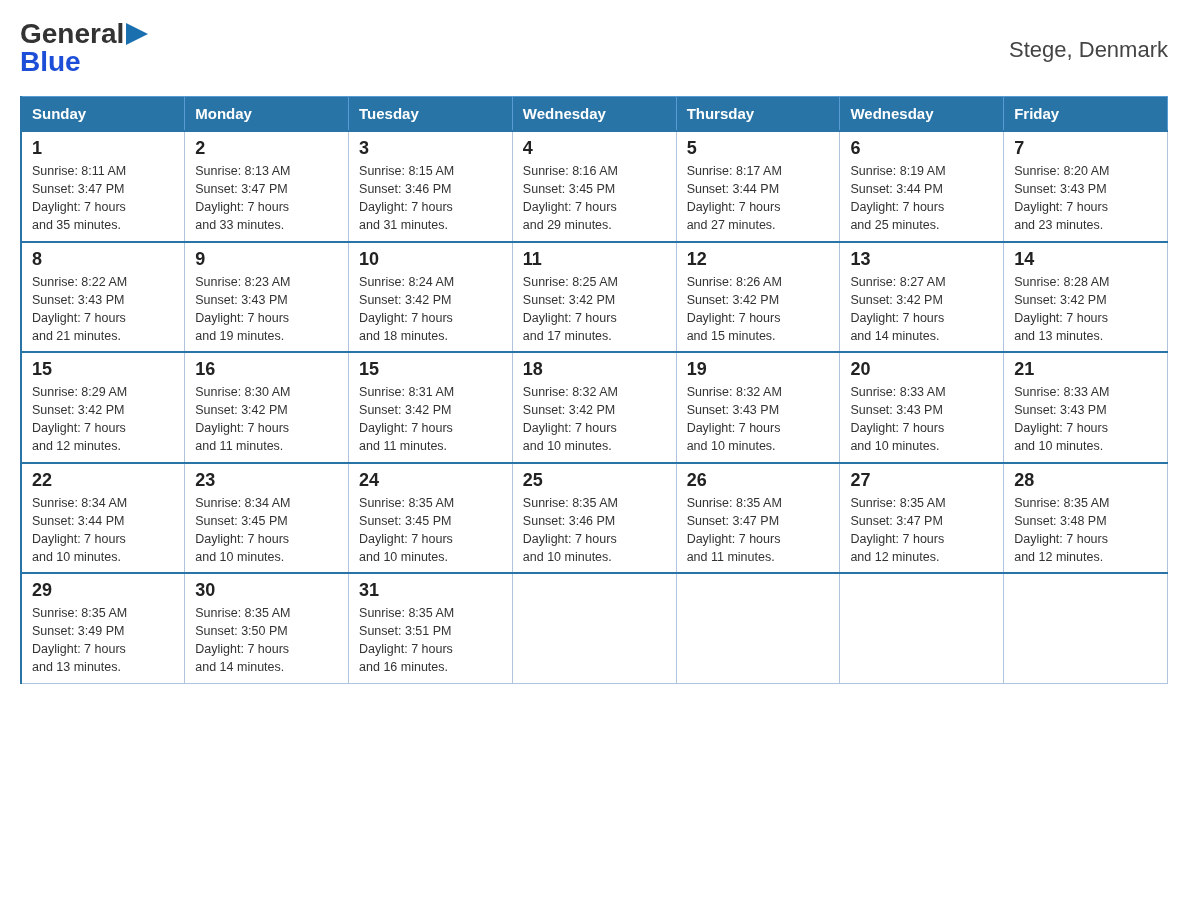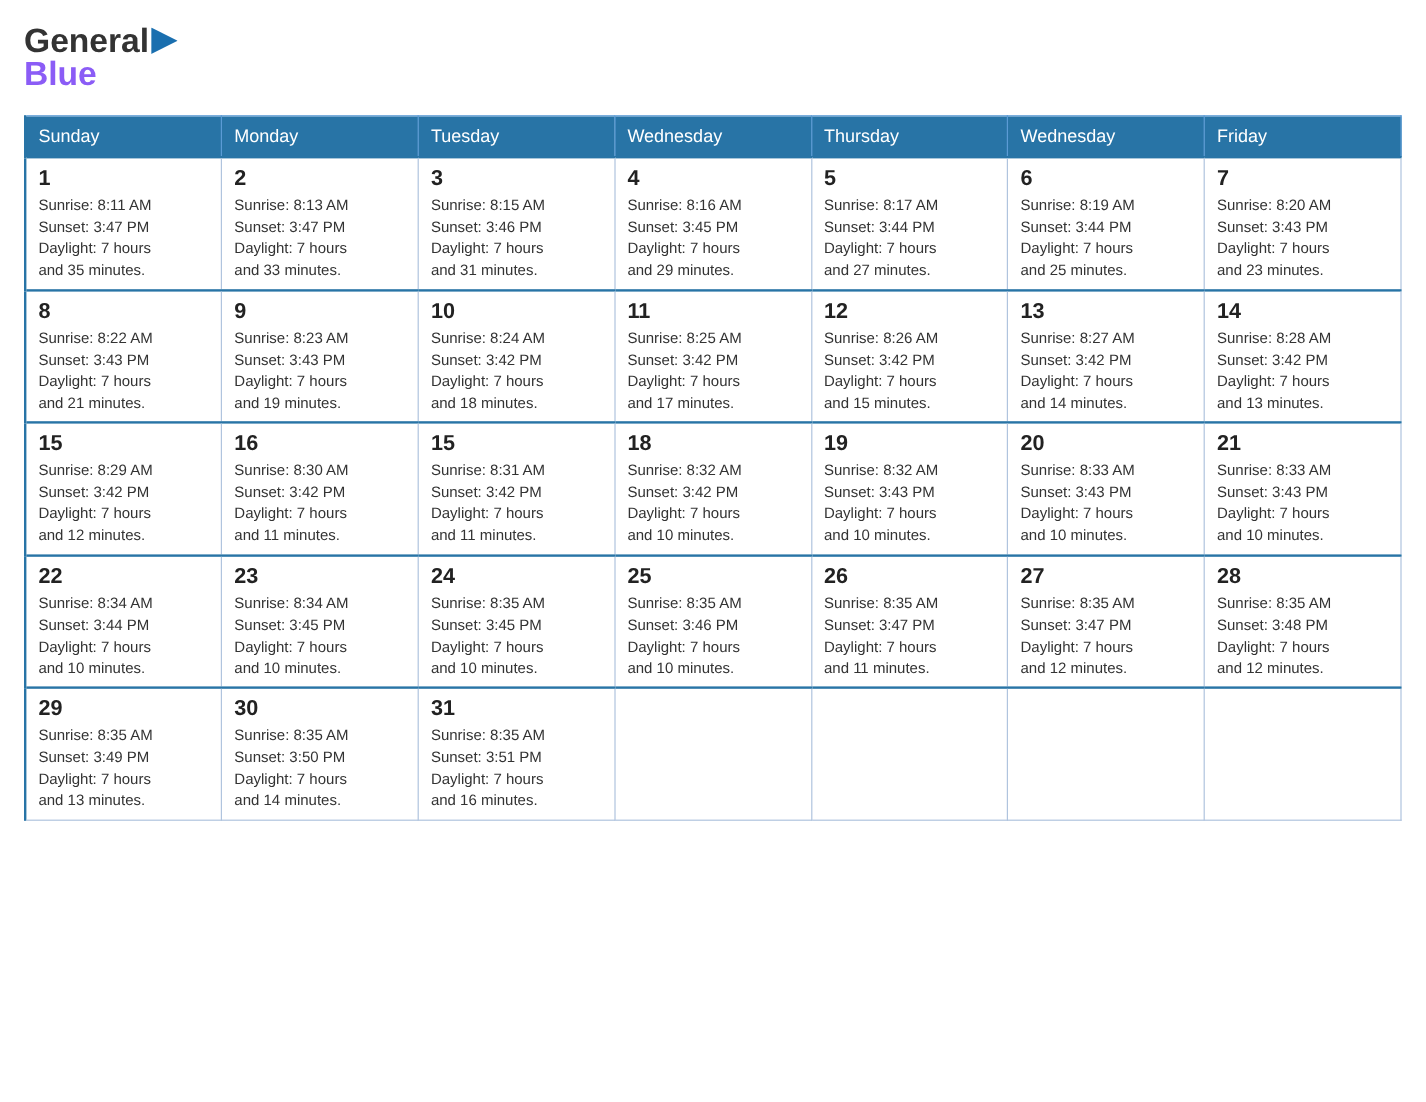--- a/index.html
+++ b/index.html
@@ -23,21 +23,21 @@
     }
     .logo-general {
       font-size: 28px;
       font-weight: bold;
       color: #333;
       line-height: 1;
     }
     .logo-blue {
       font-size: 28px;
       font-weight: bold;
-      color: #8b5cf6;
+      color: #1d4ed8;
       line-height: 1;
     }
     .title-block {
       text-align: right;
     }
     .month-title {
       font-size: 52px;
       font-weight: bold;
       color: #222;
       line-height: 1.1;
@@ -48,21 +48,21 @@
       margin-top: 4px;
     }
     .calendar {
       width: 100%;
       border-collapse: collapse;
     }
     .calendar th {
       background-color: #2874a6;
       color: #fff;
       font-size: 15px;
-      font-weight: normal;
+      font-weight: bold;
       padding: 8px 10px;
       text-align: left;
       border: 1px solid #5b9bd5;
     }
     .calendar td {
       vertical-align: top;
       padding: 6px 10px;
       border: 1px solid #b0c4de;
       width: 14.28%;
       min-height: 100px;
@@ -104,20 +104,21 @@
       <span class="logo-general">General</span>
       <span style="display:inline-block;margin-left:2px;position:relative;top:2px;">
         <svg width="22" height="22" viewBox="0 0 22 22">
           <polygon points="0,0 22,11 0,22" fill="#1a6faf"></polygon>
         </svg>
       </span>
     </div>
     <div class="logo-blue">Blue</div>
   </div>
   <div class="title-block">
+    <div class="location">Stege, Denmark</div>
   </div>
 </div>
 
 <table class="calendar">
   <thead>
     <tr>
       <th>Sunday</th>
       <th>Monday</th>
       <th>Tuesday</th>
       <th>Wednesday</th>

